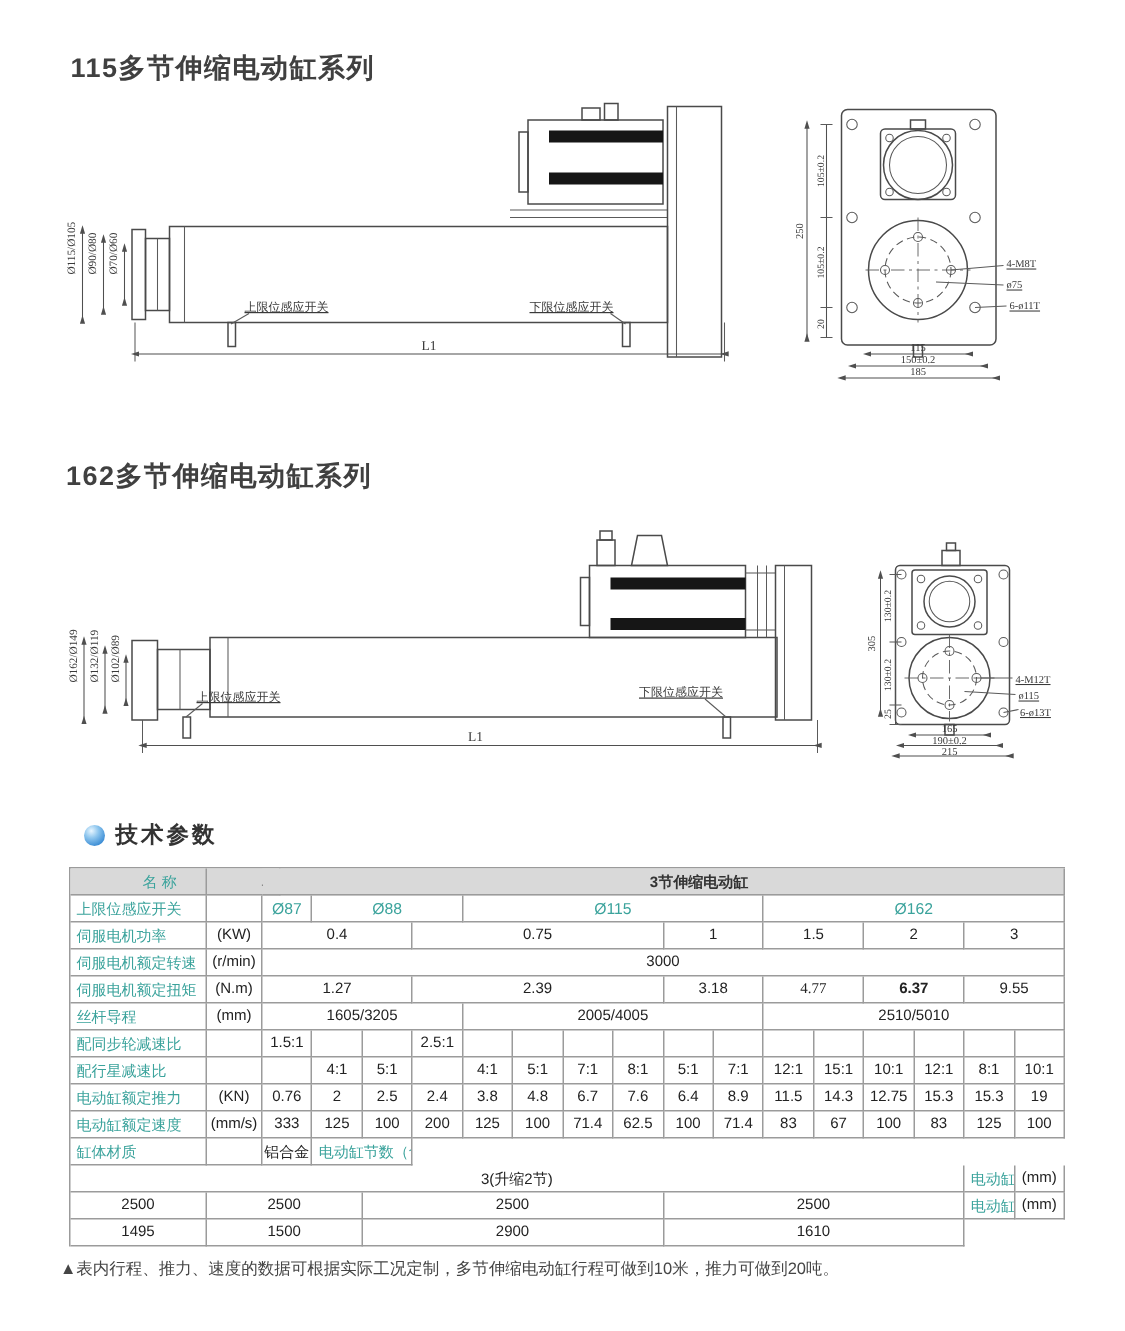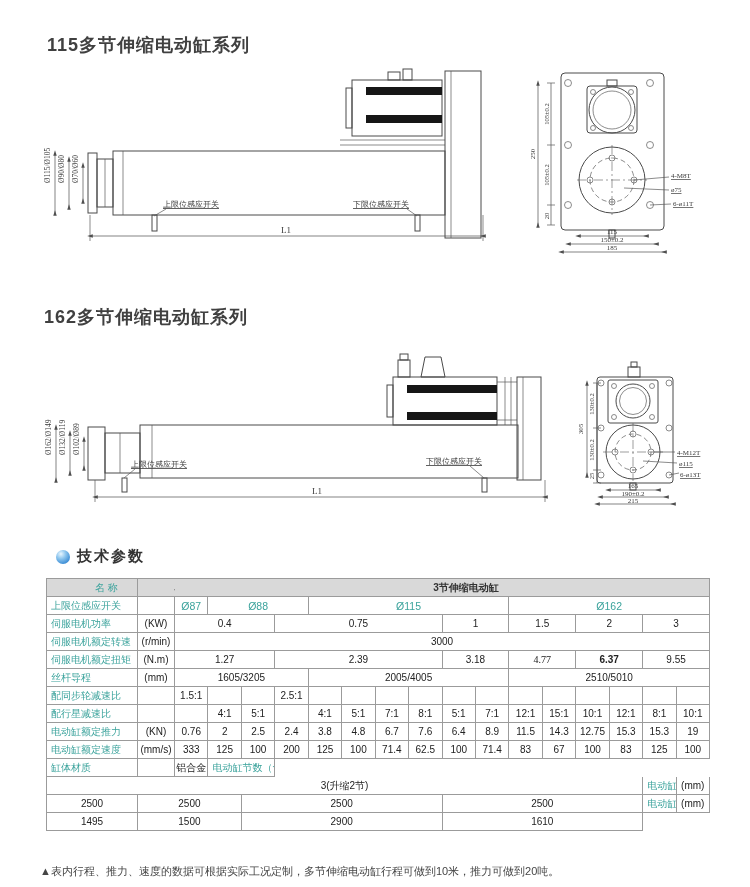--- a/index.html
+++ b/index.html
@@ -6,21 +6,21 @@
   body{width:750px;height:887px;background:#ffffff;position:relative;
        font-family:"Liberation Sans",sans-serif;overflow:hidden;}
   .abs{position:absolute;}
   .sec-title{font-size:18px;font-weight:700;color:#404040;letter-spacing:1px;}
   #title115{left:47px;top:33px;}
   #title162{left:44px;top:305px;}
   #params-head{left:56px;top:547px;display:flex;align-items:center;gap:7px;}
   #params-head .ball{width:14px;height:14px;border-radius:50%;
      background:radial-gradient(circle at 35% 28%,#e8f6ff 0%,#8ec6ee 35%,#3f8fd6 75%,#2a6db3 100%);}
   #params-head .txt{font-size:15px;font-weight:700;color:#333;letter-spacing:2px;}
-  #footnote{left:40px;top:864px;width:680px;font-size:11px;color:#454545;}
+  #footnote{left:40px;top:838px;width:680px;font-size:11px;color:#454545;}
 
   
   svg{position:absolute;}
   #dwg115{left:35px;top:58px;}
   #dwg162{left:30px;top:340px;}
   svg .ln{stroke:#4a4a4a;stroke-width:1;fill:none;}
   svg .thin{stroke:#5a5a5a;stroke-width:0.7;fill:none;}
   svg .dim{stroke:#4f4f4f;stroke-width:0.7;fill:none;}
   svg .dash{stroke:#5a5a5a;stroke-width:0.7;fill:none;stroke-dasharray:5 3;}
   svg .cl{stroke:#5a5a5a;stroke-width:0.6;fill:none;stroke-dasharray:9 3 2 3;}

